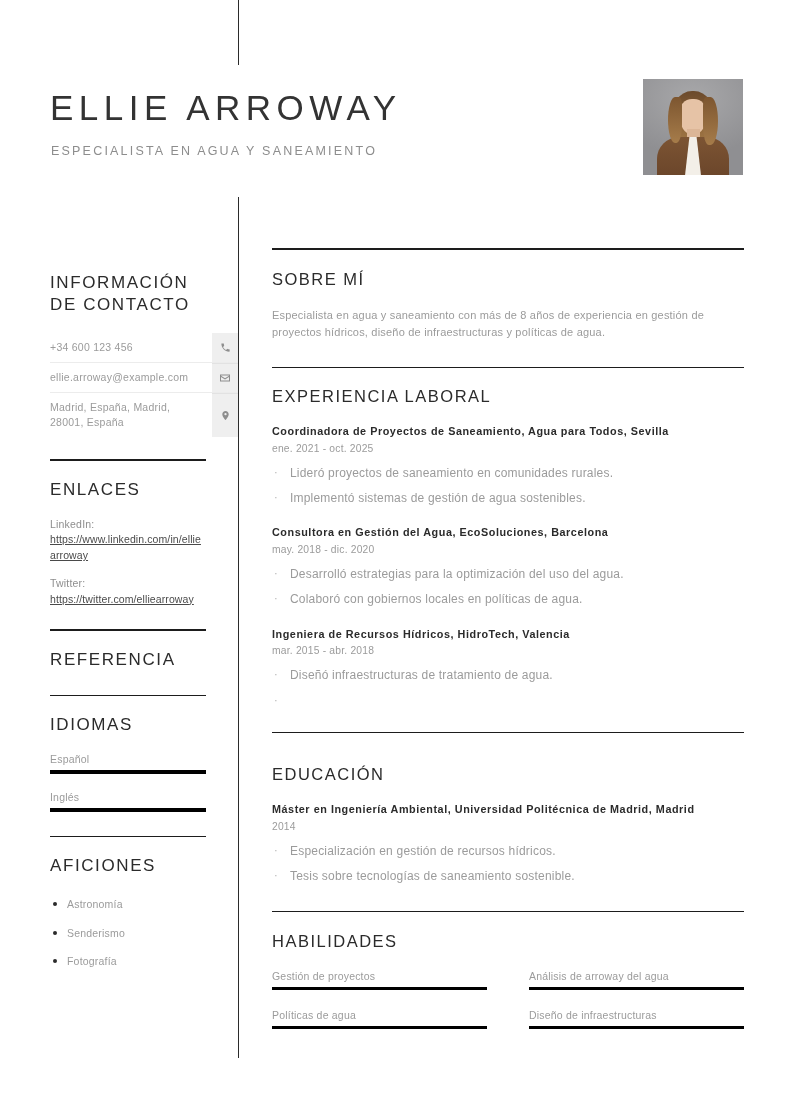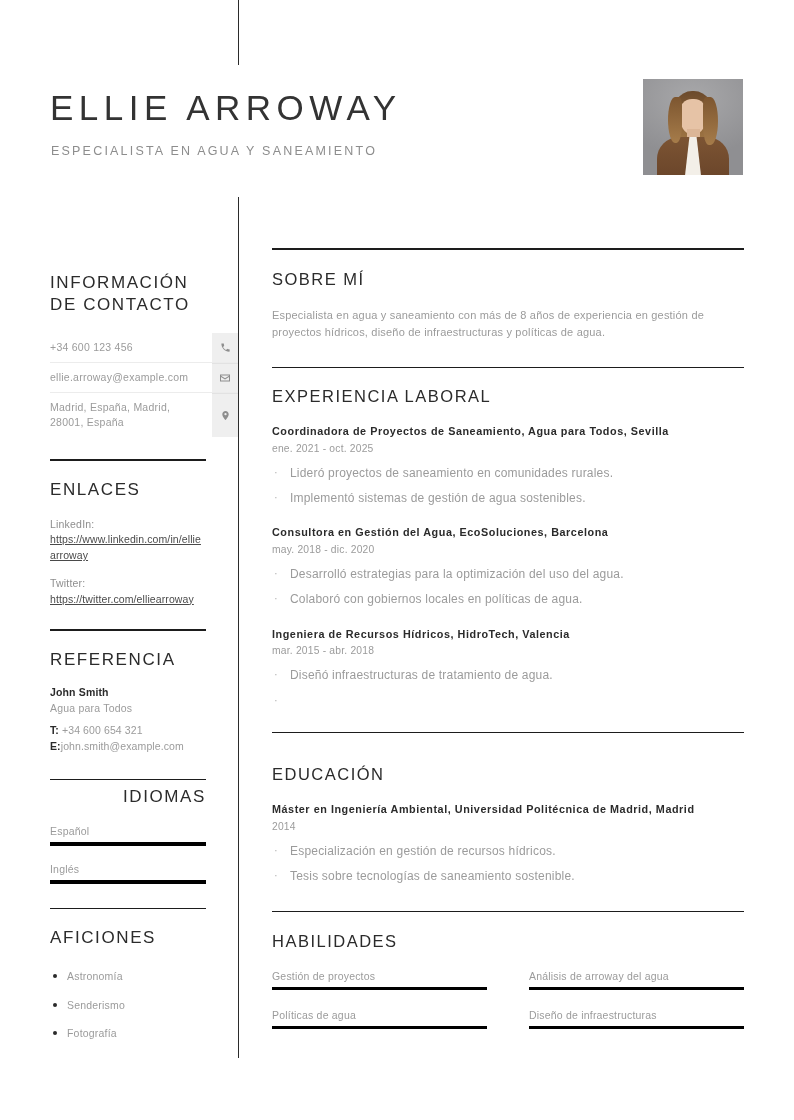--- a/index.html
+++ b/index.html
@@ -425,36 +425,25 @@
       <div>
         <div class="link-label">Twitter:</div>
         <a class="link-url" href="#">https://twitter.com/elliearroway</a>
       </div>
     </div>
   </div>
 
   <div style="margin-top:22px;">
     <div class="side-rule"></div>
     <div class="side-h" style="margin-top:18px;">REFERENCIA</div>
-    <div style="margin-top:14px;">
-      <div class="ref-name">John Smith</div>
-      <div class="ref-org">Agua para Todos</div>
-      <div class="ref-line" style="margin-top:7px;">
-        <b>T:</b>
-        <span>+34 600 654 321</span>
-      </div>
-      <div class="ref-line">
-        <b>E:</b><span>john.smith@example.com</span>
-      </div>
-    </div>
   </div>
 
   <div style="margin-top:24px;">
     <div class="side-rule"></div>
-    <div class="side-h" style="margin-top:6px;text-align:right;">IDIOMAS</div>
+    <div class="side-h" style="margin-top:18px;">IDIOMAS</div>
     <div style="margin-top:16px;">
       <div class="lang-name">Español</div>
       <div class="lang-bar"></div>
     </div>
     <div style="margin-top:16px;">
       <div class="lang-name">Inglés</div>
       <div class="lang-bar"></div>
     </div>
   </div>
 

